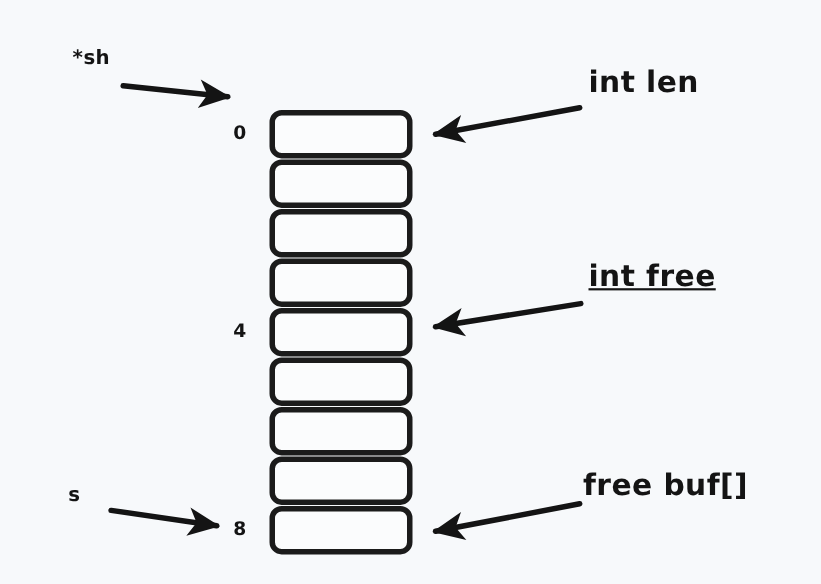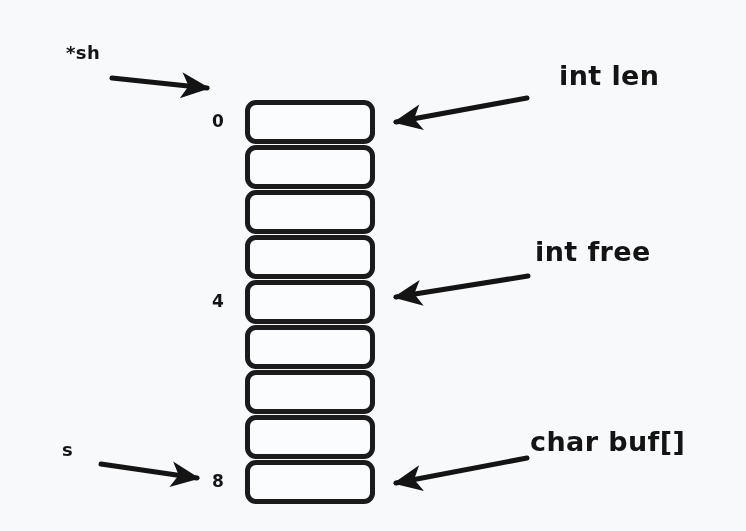--- a/index.html
+++ b/index.html
@@ -88,18 +88,18 @@
       <div class="cell" style="left: 245px; top: 460px; width: 130px; height: 44px;"></div>
     </div>
   <div id="index-group">
       <div class="label label-index" style="left: 212px; top: 113px;">0</div>
       <div class="label label-index" style="left: 212px; top: 293px;">4</div>
       <div class="label label-index" style="left: 212px; top: 473px;">8</div>
     </div>
   <div id="label-group">
       <div class="label label-ptr" style="left: 66px; top: 44px;">*sh</div>
       <div class="label label-ptr" style="left: 62px; top: 441px;">s</div>
-      <div class="label label-code" style="left: 535px; top: 62px; margin-left: 24px;">int len</div>
-      <div class="label label-code" style="left: 535px; top: 238px;">int free</div>
-      <div class="label label-code" style="left: 530px; top: 428px;">char buf[]</div>
+      <div class="label label-code" style="left: 535px; top: 62px;">int len</div>
+      <div class="label label-code" style="left: 535px; top: 238px; text-decoration: underline;">int free</div>
+      <div class="label label-code" style="left: 530px; top: 428px;">free buf[]</div>
     </div>
 
 </div>
 
 </body></html>

